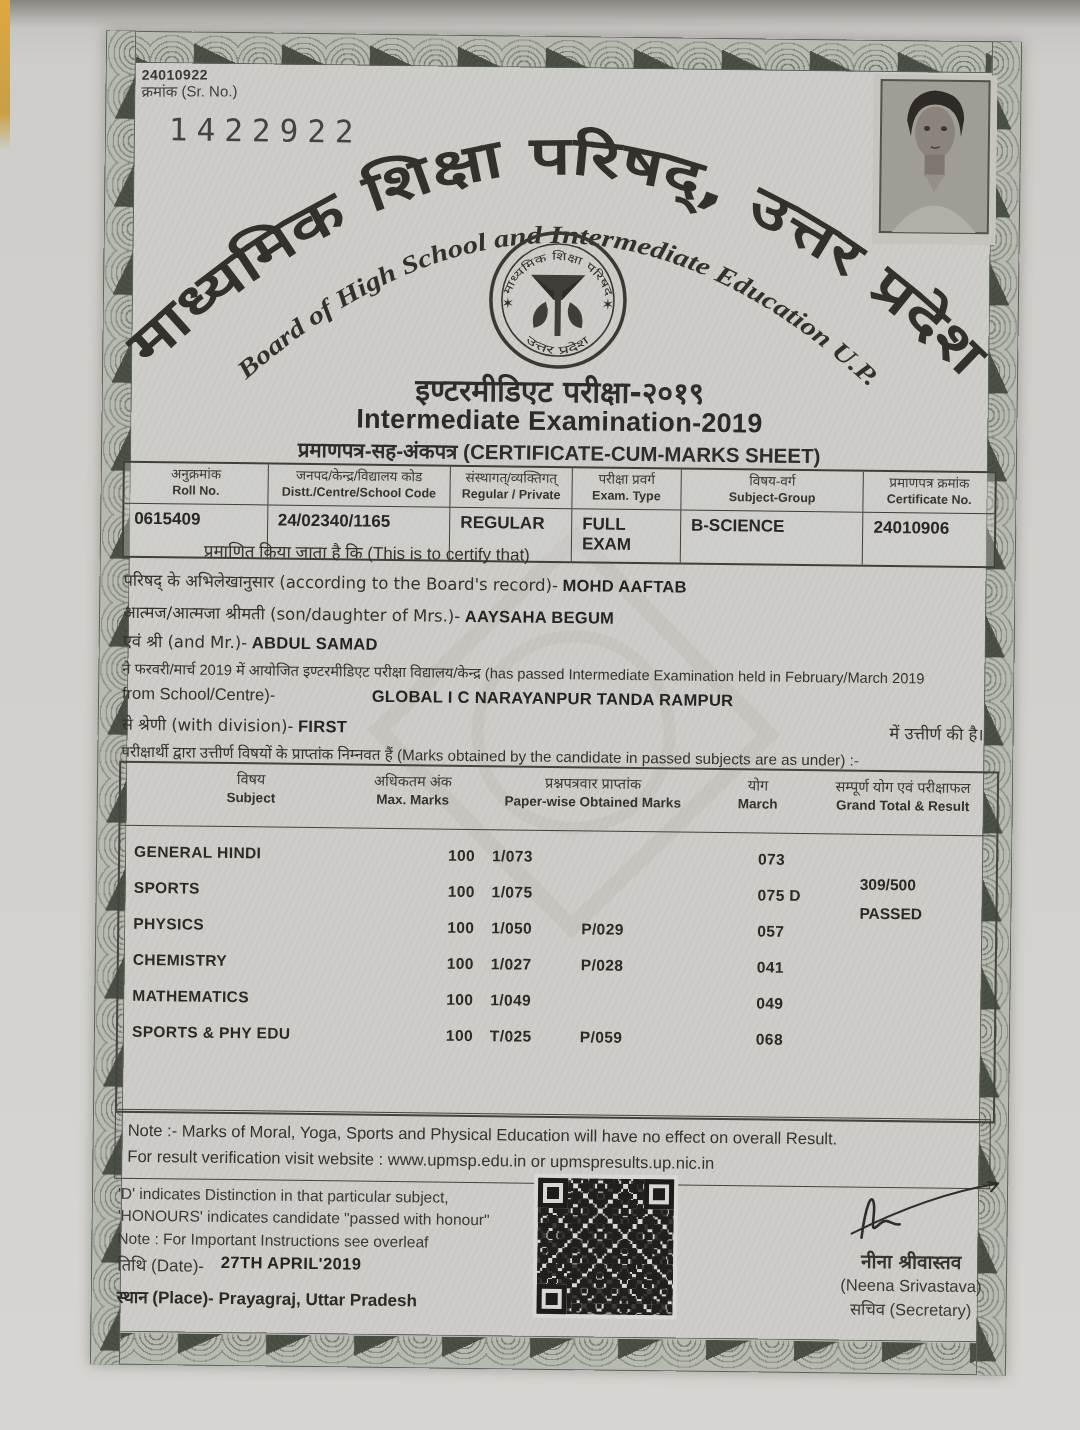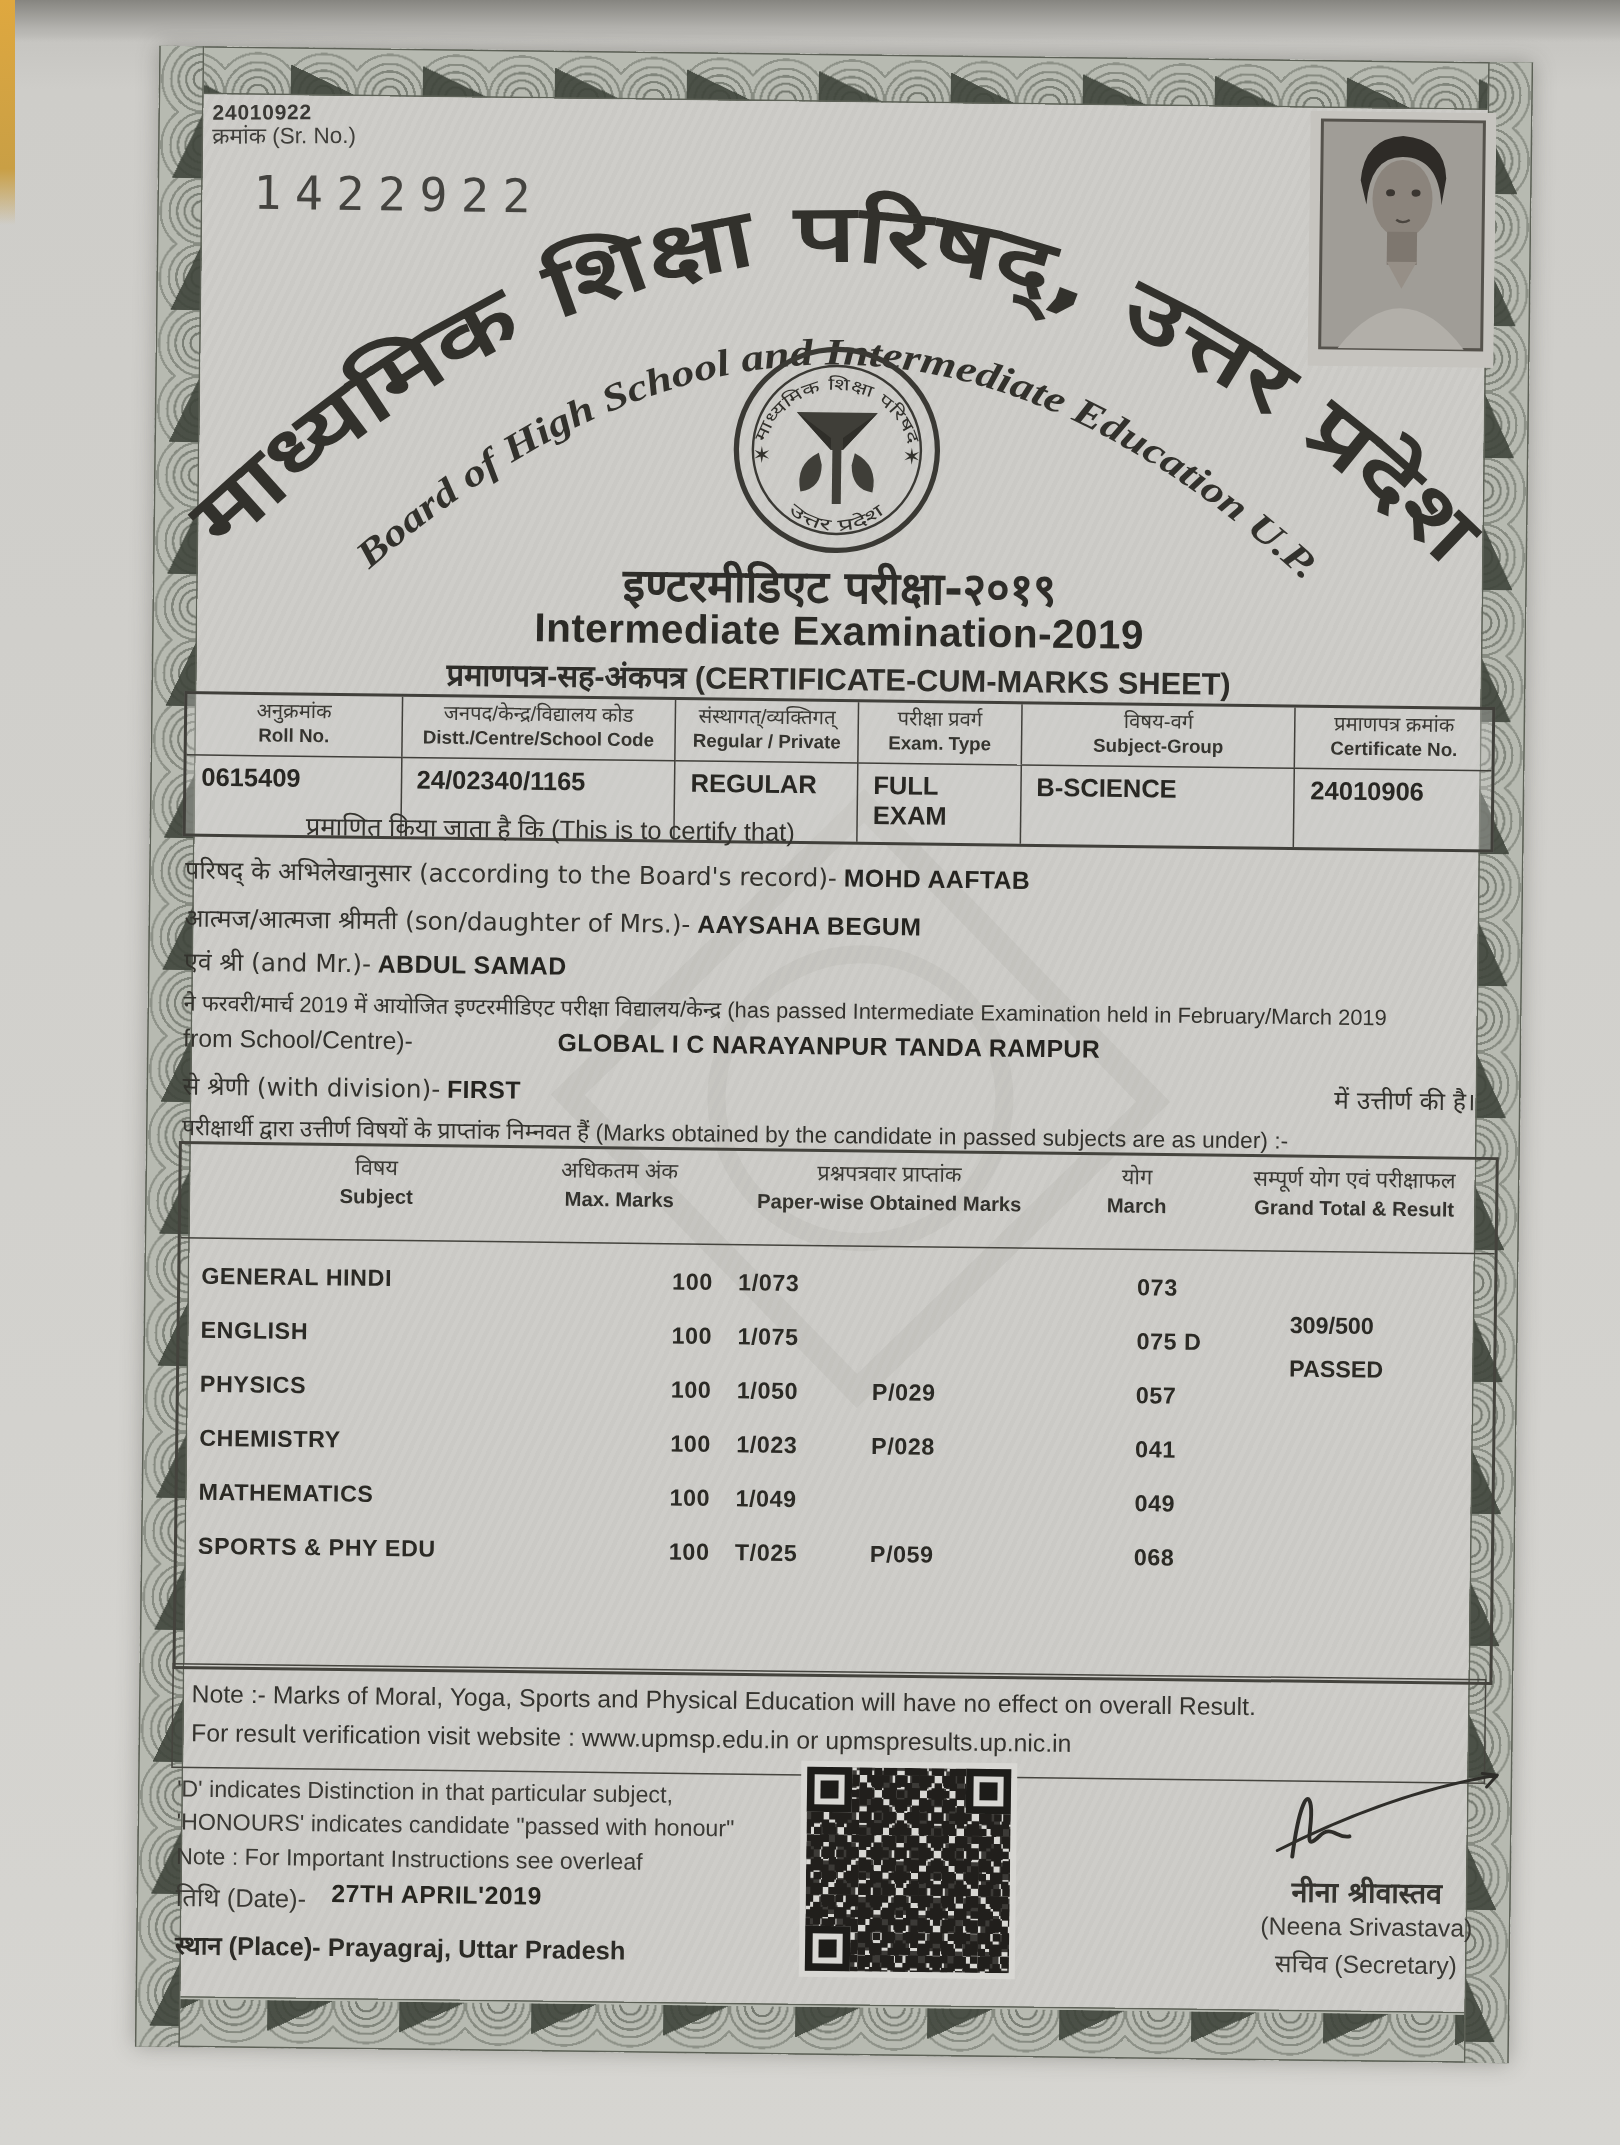--- a/index.html
+++ b/index.html
@@ -302,37 +302,37 @@
 
     <div class="m-rows">
       <div class="m-row">
         <span class="m-sub">GENERAL HINDI</span>
         <span class="m-max">100</span>
         <span class="m-p1">1/073</span>
         <span class="m-p2"></span>
         <span class="m-tot">073</span>
       </div>
       <div class="m-row">
-        <span class="m-sub">ENGLISH</span>
+        <span class="m-sub">SPORTS</span>
         <span class="m-max">100</span>
         <span class="m-p1">1/075</span>
         <span class="m-p2"></span>
         <span class="m-tot">075 D</span>
       </div>
       <div class="m-row">
         <span class="m-sub">PHYSICS</span>
         <span class="m-max">100</span>
         <span class="m-p1">1/050</span>
         <span class="m-p2">P/029</span>
         <span class="m-tot">057</span>
       </div>
       <div class="m-row">
         <span class="m-sub">CHEMISTRY</span>
         <span class="m-max">100</span>
-        <span class="m-p1">1/023</span>
+        <span class="m-p1">1/027</span>
         <span class="m-p2">P/028</span>
         <span class="m-tot">041</span>
       </div>
       <div class="m-row">
         <span class="m-sub">MATHEMATICS</span>
         <span class="m-max">100</span>
         <span class="m-p1">1/049</span>
         <span class="m-p2"></span>
         <span class="m-tot">049</span>
       </div>

